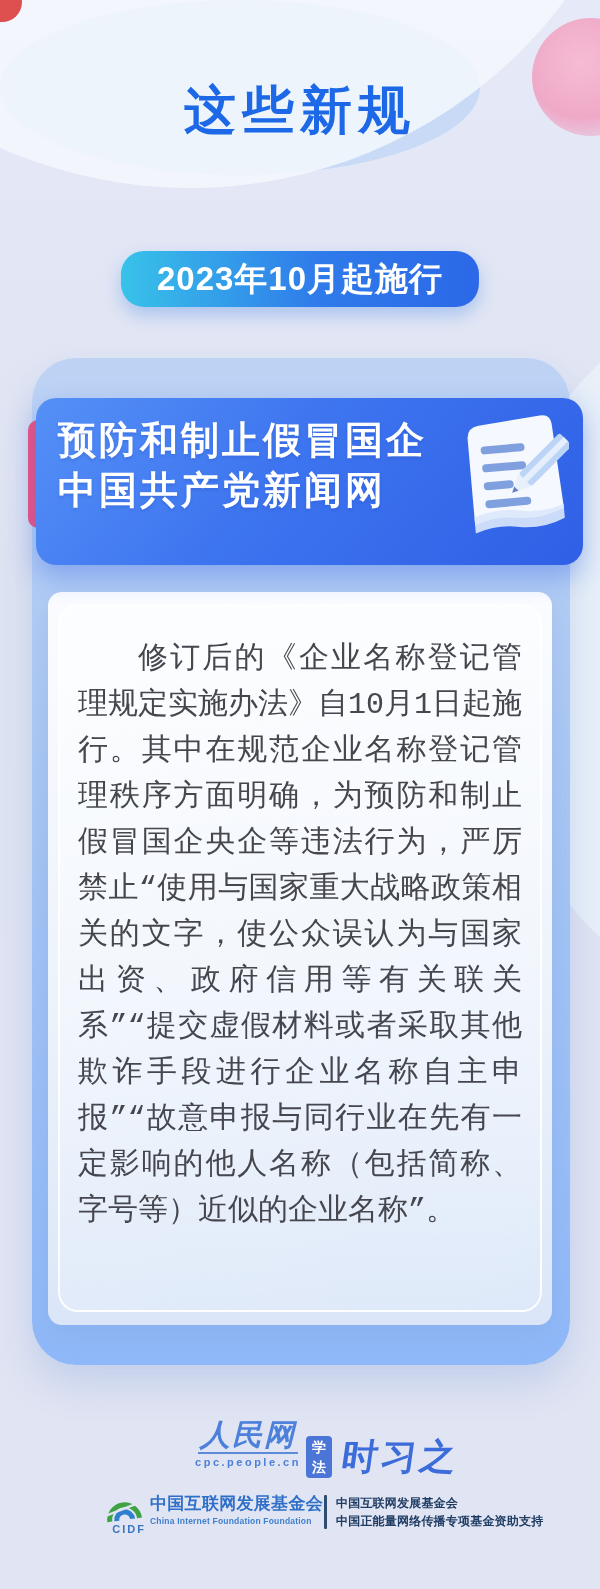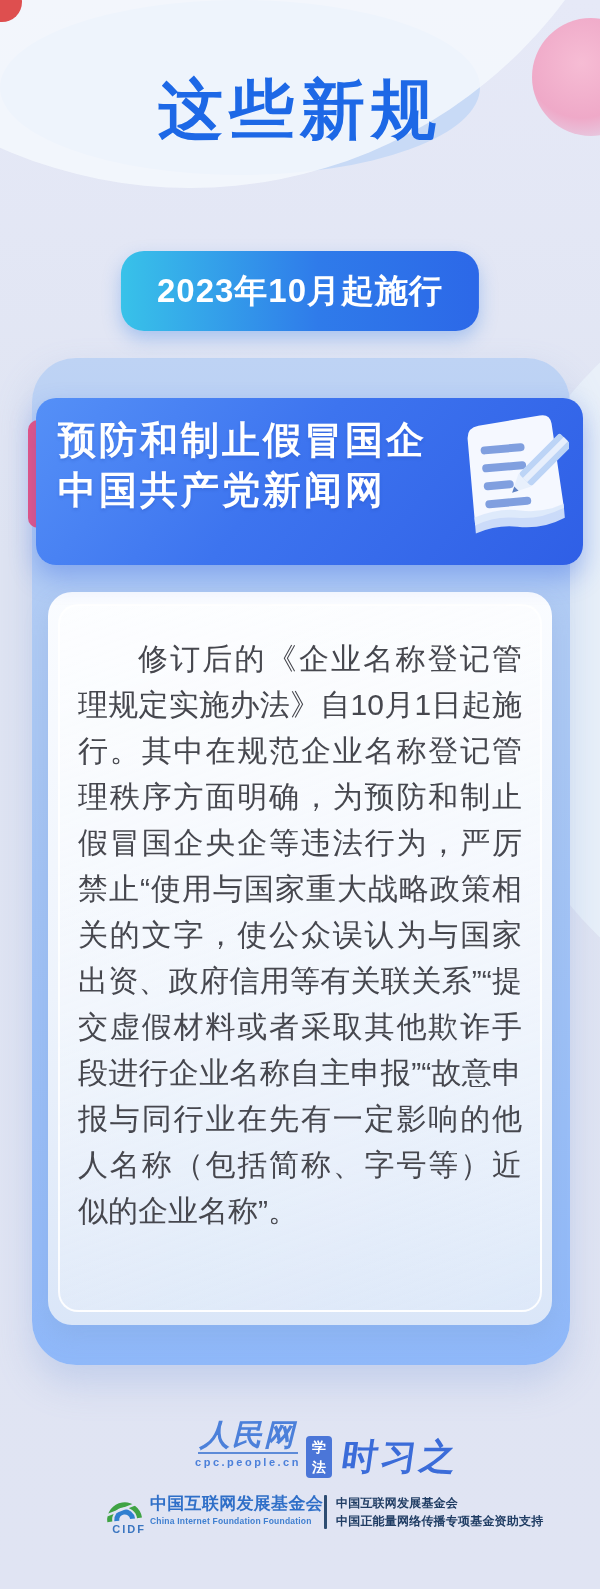--- a/index.html
+++ b/index.html
@@ -30,26 +30,26 @@
   }
   .circle-cyan-right{
     left:478px;top:250px;width:800px;height:800px;
     background:rgba(236,246,252,0.65);
   }
   
   .title{
     position:absolute;left:0;top:66px;width:600px;
     text-align:center;z-index:3;
     color:#1D68E6;font-weight:900;
-    font-size:65px;line-height:88px;letter-spacing:6px;
+    font-size:52px;line-height:88px;letter-spacing:6px;
   }
   .date-badge{
     position:absolute;left:50%;top:251px;transform:translateX(-50%);
     z-index:3;
-    padding:17px 36px;height:46px;line-height:46px;border-radius:23px;
+    padding:5px 36px;height:46px;line-height:46px;border-radius:23px;
     background:linear-gradient(90deg,#38C2E9 0%,#2F7BEA 55%,#2C68E8 100%);
     color:#FFFFFF;font-size:33px;font-weight:700;letter-spacing:1px;
     box-shadow:0 8px 18px rgba(60,130,230,0.35);
     white-space:nowrap;
   }
   
   .backing-panel{
     position:absolute;left:32px;top:358px;width:538px;height:1007px;
     border-radius:44px;z-index:2;
     background:linear-gradient(180deg,#BED3F4 0%,#A9C7F4 40%,#8FB8F9 100%);
@@ -70,23 +70,24 @@
   .header-title{
     position:absolute;left:22px;top:17px;
     color:#FFFFFF;font-weight:800;
     font-size:38px;line-height:50px;letter-spacing:3px;
     text-shadow:0 2px 3px rgba(30,70,180,0.25);
   }
   .doc-icon{position:absolute;right:14px;top:12px;width:112px;height:138px;}
   
   .content-card{
     position:absolute;left:48px;top:592px;width:504px;height:733px;
-    border-radius:24px;z-index:3;
+    border-radius:14px;z-index:3;
     background:linear-gradient(180deg,#FAFCFF 0%,#EDF3FC 55%,#DAE6F8 100%);
     box-shadow:0 10px 24px rgba(120,150,200,0.22);
+    font-family:Liberation Mono, monospace;
   }
   .inner-card{
     position:absolute;left:10px;top:12px;right:10px;bottom:13px;
     border-radius:20px;
     border:2px solid rgba(255,255,255,0.9);
     background:linear-gradient(160deg,rgba(255,255,255,0.55) 0%,rgba(240,247,255,0.15) 100%);
   }
   .body-text{
     position:absolute;left:30px;top:44px;width:444px;margin:0;
     color:#46474E;

